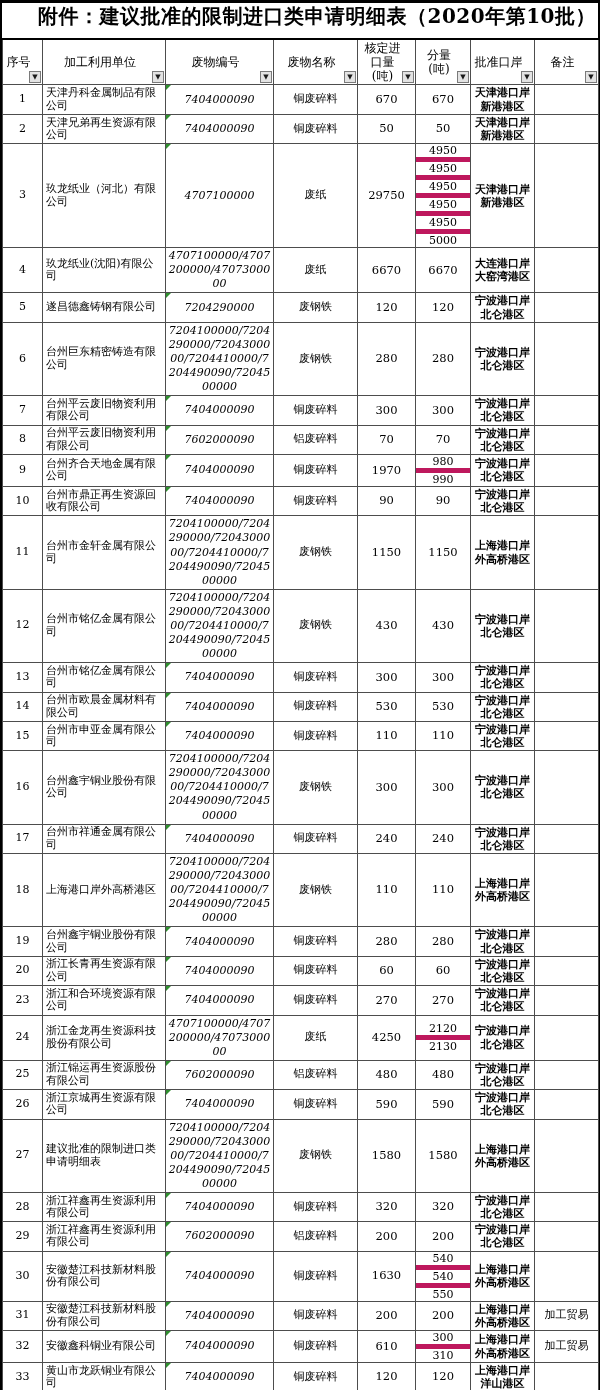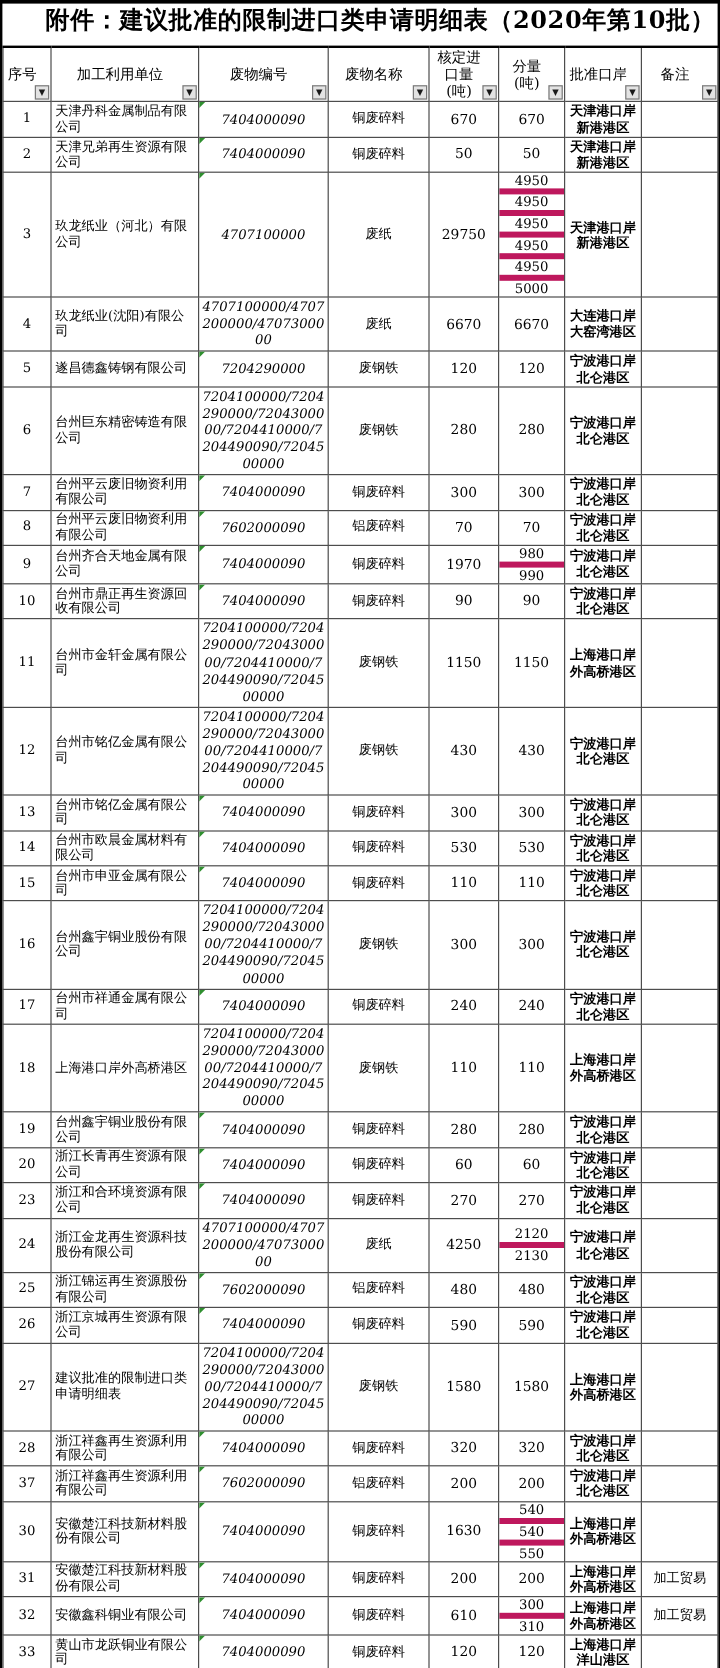--- a/index.html
+++ b/index.html
@@ -383,21 +383,21 @@
           <td class="c-index">28</td>
           <td class="c-company">浙江祥鑫再生资源利用有限公司</td>
           <td class="c-code">7404000090<span class="err-tri"></span></td>
           <td class="c-waste">铜废碎料</td>
           <td class="c-approved">320</td>
           <td class="c-portion">320</td>
           <td class="c-port">宁波港口岸北仑港区</td>
           <td class="c-remark"></td>
         </tr>
         <tr>
-          <td class="c-index">37</td>
+          <td class="c-index">29</td>
           <td class="c-company">浙江祥鑫再生资源利用有限公司</td>
           <td class="c-code">7602000090<span class="err-tri"></span></td>
           <td class="c-waste">铝废碎料</td>
           <td class="c-approved">200</td>
           <td class="c-portion">200</td>
           <td class="c-port">宁波港口岸北仑港区</td>
           <td class="c-remark"></td>
         </tr>
         <tr>
           <td class="c-index">30</td>

